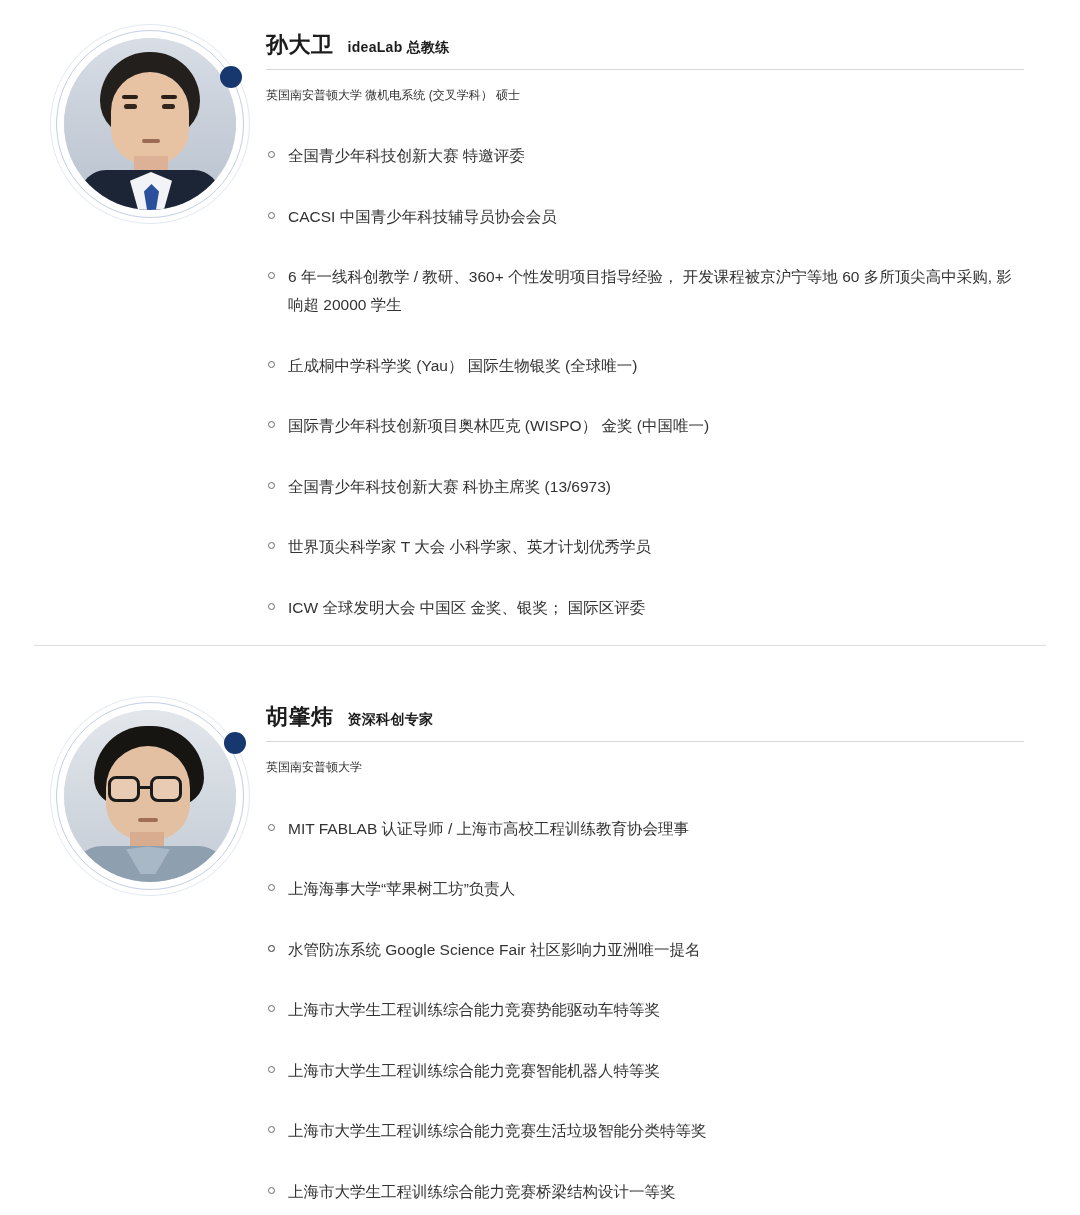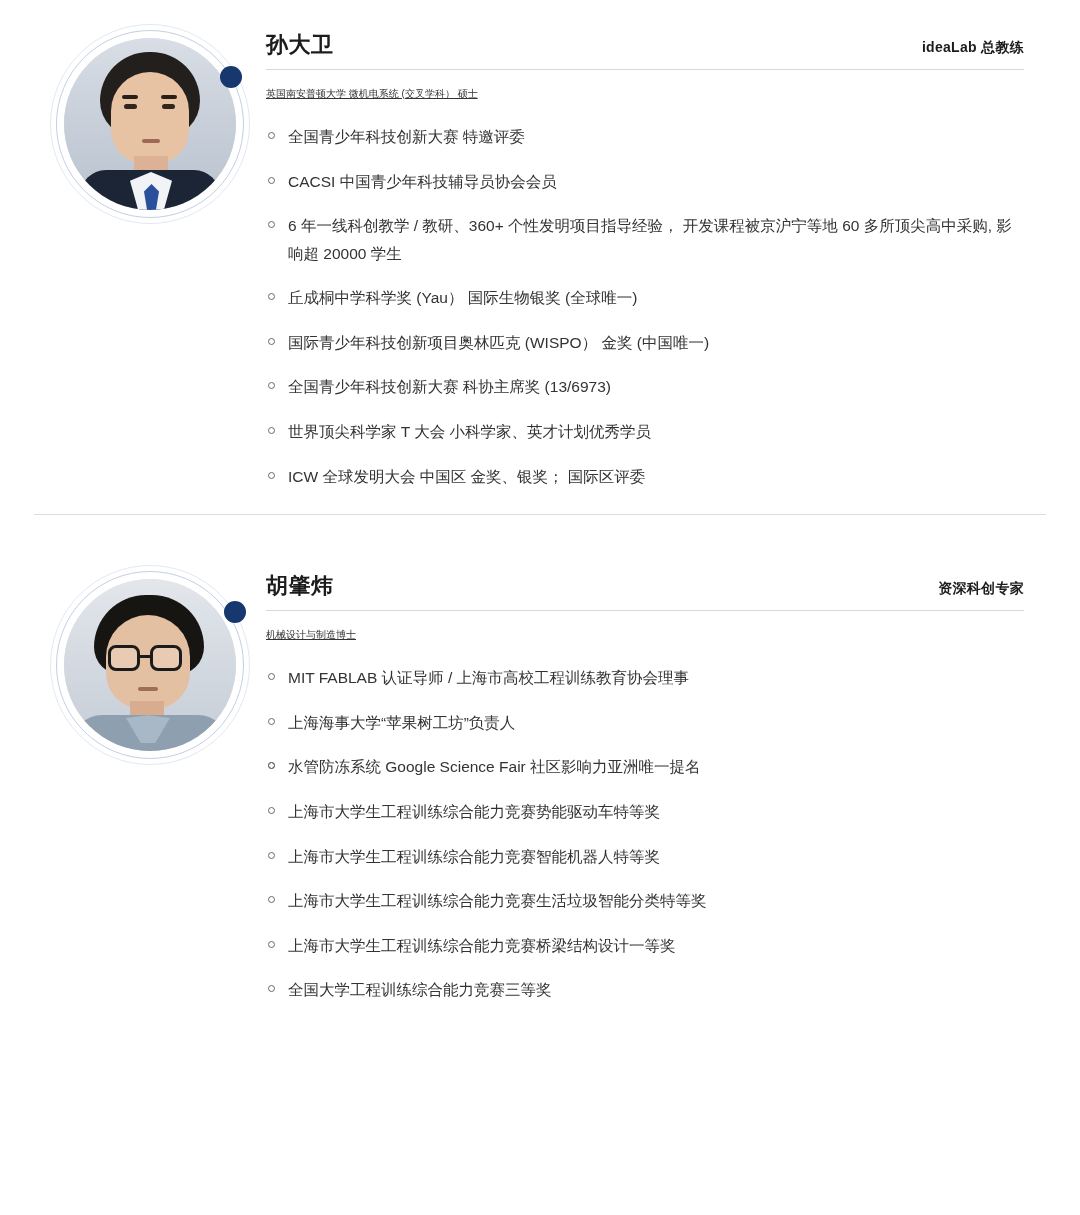--- a/index.html
+++ b/index.html
@@ -152,53 +152,51 @@
     flex: 1;
     padding-right: 22px;
     padding-top: 16px;
   }
   .name-line {
     display: flex;
     align-items: baseline;
     gap: 14px;
     padding-bottom: 9px;
     border-bottom: 1px solid #d8d8d8;
-    justify-content: space-between;
   }
   .name {
     font-size: 22px;
     font-weight: bold;
     color: #1c1c1c;
     letter-spacing: 0.5px;
   }
   .role {
     font-size: 14px;
     font-weight: bold;
     color: #1c1c1c;
     letter-spacing: 0.3px;
   }
   .degree {
-    font-size: 10px;
+    font-size: 12px;
     color: #333;
     padding: 16px 0 4px 0;
     line-height: 1.6;
-    text-decoration: underline;
   }
   ul.bullets {
     list-style: none;
     margin: 0;
     padding: 0;
   }
   ul.bullets li {
     position: relative;
     padding-left: 22px;
     font-size: 15.5px;
     color: #333;
     line-height: 1.78;
-    margin-top: 17px;
+    margin-top: 33px;
   }
   ul.bullets li .bul {
     position: absolute;
     left: 2px;
     top: 9px;
     width: 7px;
     height: 7px;
     border: 1px solid #6a6a6a;
     border-radius: 50%;
   }
@@ -275,21 +273,21 @@
           </div>
         </div>
         <div class="avatar-dot second"></div>
       </div>
     </div>
     <div class="content-col">
       <div class="name-line">
         <span class="name">胡肇炜</span>
         <span class="role">资深科创专家</span>
       </div>
-      <div class="degree">机械设计与制造博士</div>
+      <div class="degree">英国南安普顿大学</div>
       <ul class="bullets">
         <li><span class="bul"></span><span>MIT FABLAB 认证导师 / 上海市高校工程训练教育协会理事</span></li>
         <li><span class="bul"></span><span>上海海事大学“苹果树工坊”负责人</span></li>
         <li><span class="bul"></span></li>
         <li><span class="bul"></span><span>水管防冻系统 Google Science Fair 社区影响力亚洲唯一提名</span></li>
         <li><span class="bul"></span><span>上海市大学生工程训练综合能力竞赛势能驱动车特等奖</span></li>
         <li><span class="bul"></span><span>上海市大学生工程训练综合能力竞赛智能机器人特等奖</span></li>
         <li><span class="bul"></span><span>上海市大学生工程训练综合能力竞赛生活垃圾智能分类特等奖</span></li>
         <li><span class="bul"></span><span>上海市大学生工程训练综合能力竞赛桥梁结构设计一等奖</span></li>
         <li><span class="bul"></span><span>全国大学工程训练综合能力竞赛三等奖</span></li>

